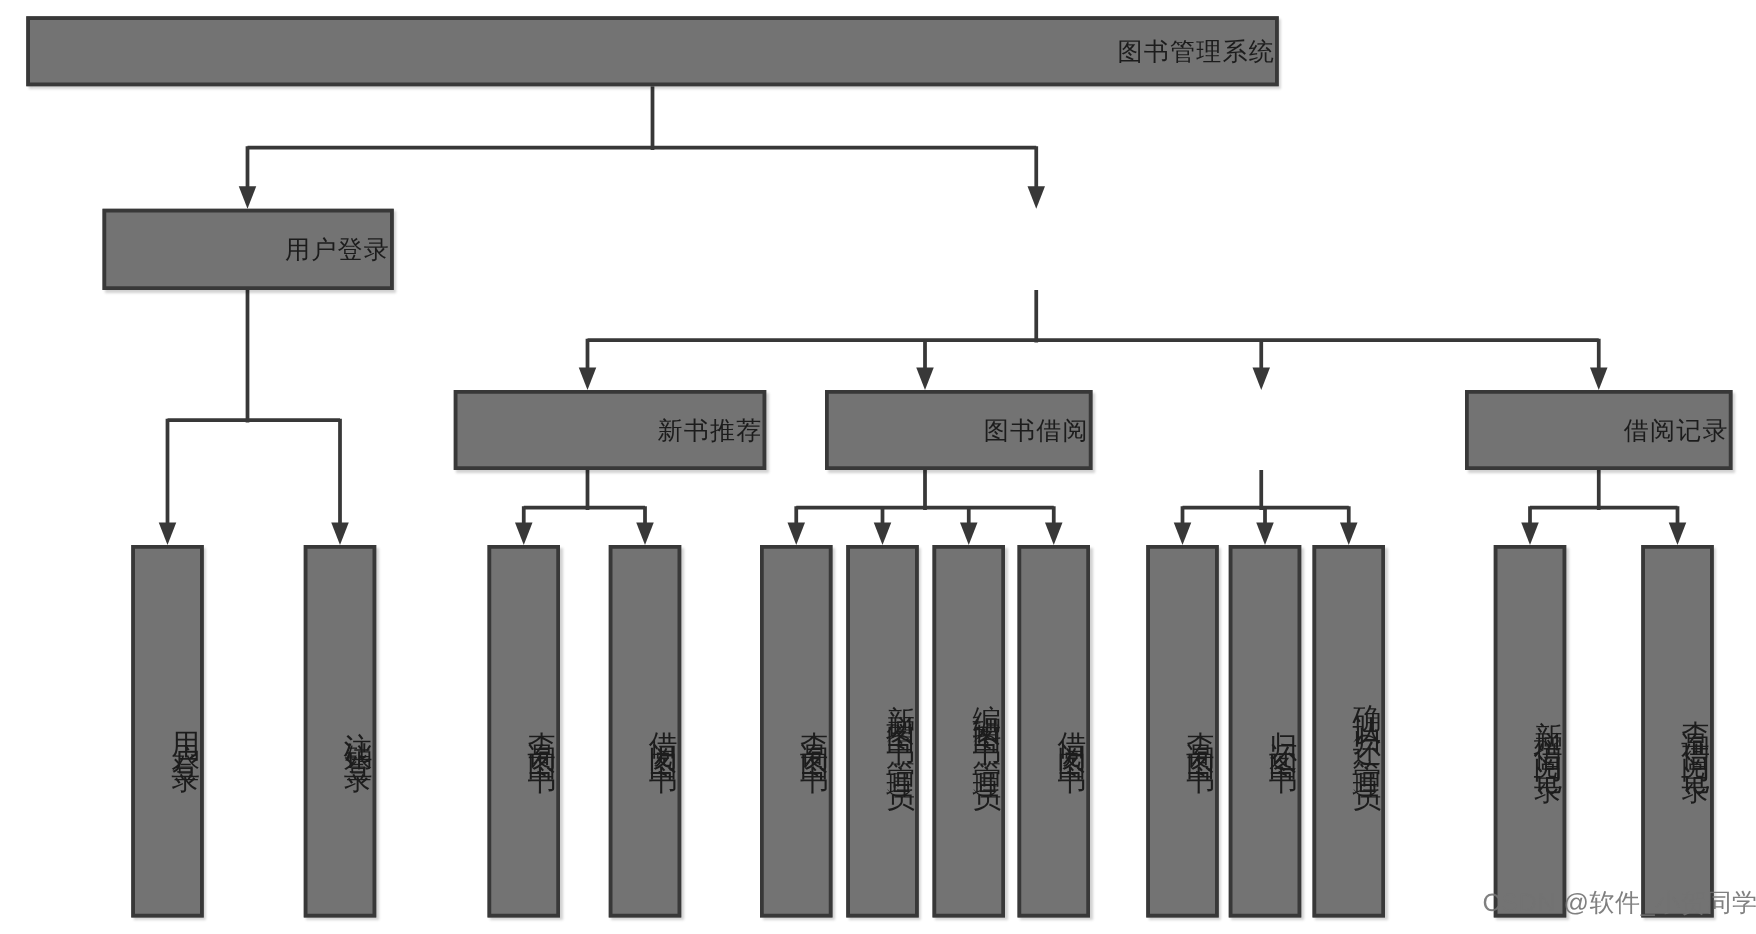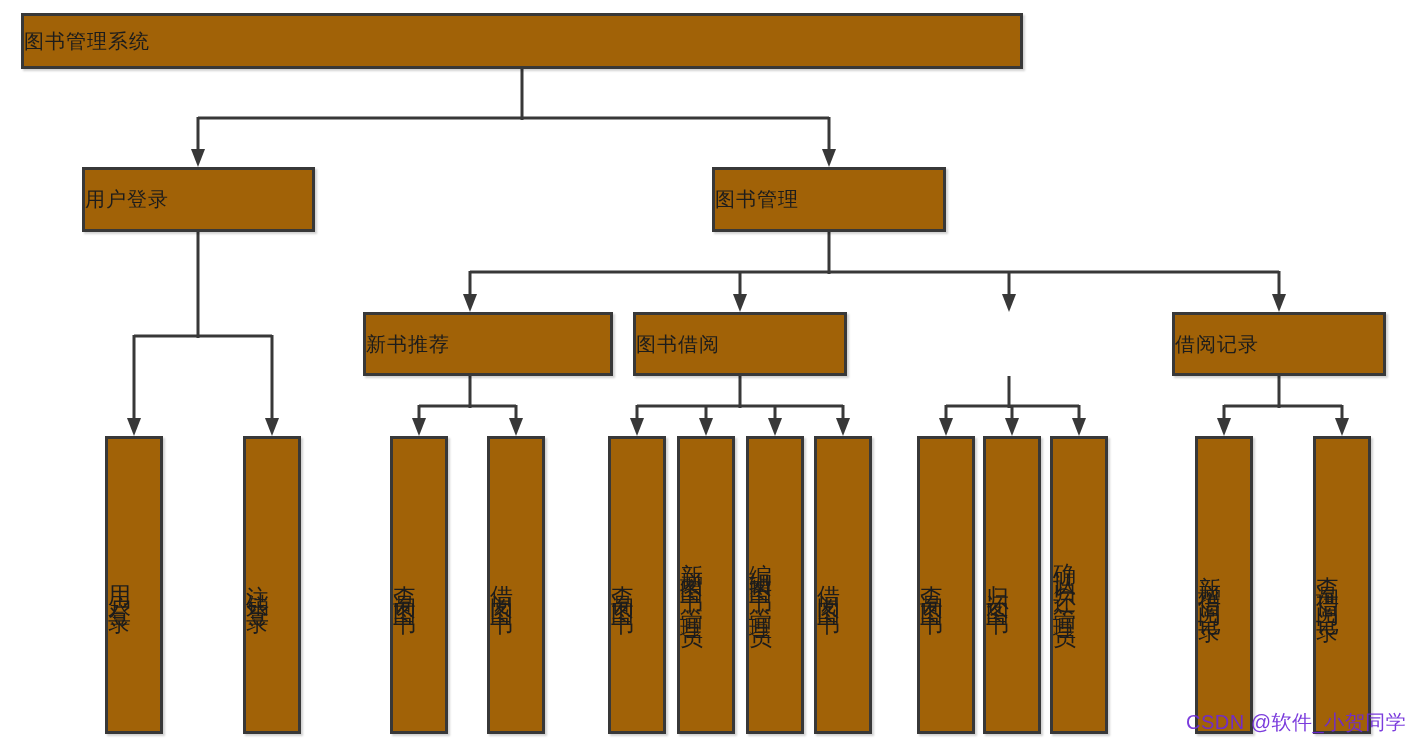--- a/index.html
+++ b/index.html
@@ -7,44 +7,44 @@
     position:relative;
     width:1405px;height:747px;
     background:#ffffff;
     font-family:"Liberation Sans", sans-serif;
     overflow:hidden;
   }
   .connectors{position:absolute;left:0;top:0;width:1405px;height:747px;}
   .node{
     position:absolute;
     box-sizing:border-box;
-    background:#a16207;
+    background:#737373;
     border:3px solid #383838;
-    display:flex;align-items:center;justify-content:flex-start;
+    display:flex;align-items:center;justify-content:flex-end;
     box-shadow:2px 2px 2px rgba(0,0,0,0.18);
   }
   .hlabel{
     font-size:20px;
     color:#1c1c1c;
     letter-spacing:1px;
     white-space:nowrap;
   }
   .vlabel{
     writing-mode:vertical-rl;
     text-orientation:mixed;
     font-size:23px;
     letter-spacing:9px;
     line-height:1;
     color:#1c1c1c;
   }
   .watermark{
     position:absolute;
     left:1186px;top:709px;
     font-size:20px;
-    color:#6d28d9;
+    color:#737373;
     opacity:0.9;
     white-space:nowrap;
     z-index:5;
     letter-spacing:0.5px;
   }
 </style>
 </head>
 <body>
 
 <div class="canvas">
@@ -88,28 +88,25 @@
     </g>
   </svg>
 
   <div class="node" style="left:21px;top:13px;width:1002px;height:56px">
     <span class="hlabel">图书管理系统</span>
   </div>
 
   <div class="node" style="left:82px;top:167px;width:233px;height:65px">
     <span class="hlabel">用户登录</span>
   </div>
-  <div class="node" style="left:712px;top:167px;width:234px;height:65px">
-    <span class="hlabel">图书管理</span>
-  </div>
 
   <div class="node" style="left:363px;top:312px;width:250px;height:64px">
     <span class="hlabel">新书推荐</span>
   </div>
-  <div class="node" style="left:633px;top:312px;width:214px;height:64px">
+  <div class="node" style="left:660px;top:312px;width:214px;height:64px">
     <span class="hlabel">图书借阅</span>
   </div>
   <div class="node" style="left:1172px;top:312px;width:214px;height:64px">
     <span class="hlabel">借阅记录</span>
   </div>
 
   <div class="node" style="left:105px;top:436px;width:58px;height:298px">
     <span class="vlabel">用户登录</span>
   </div>
   <div class="node" style="left:243px;top:436px;width:58px;height:298px">

